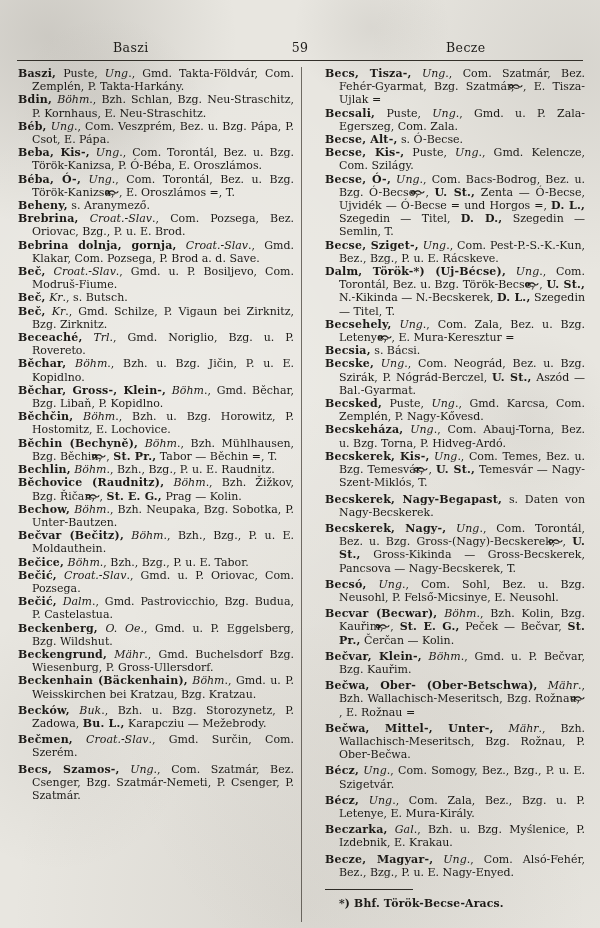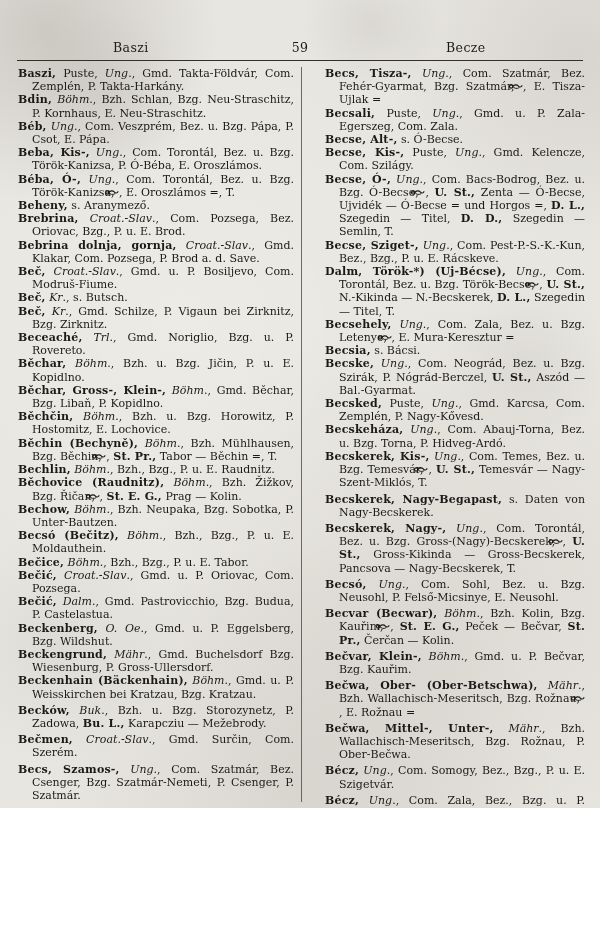--- a/index.html
+++ b/index.html
@@ -1,18 +1,18 @@
 <!DOCTYPE html>
 <html><head>
 <meta charset="utf-8">
 <style>
   html,body{margin:0;padding:0;}
   body{width:600px;height:928px;overflow:hidden;}
   .page{
-    position:relative;width:600px;height:808px;box-sizing:border-box;
+    position:relative;width:600px;height:928px;box-sizing:border-box;
     font-family:"DejaVu Serif","Liberation Serif",serif;
     color:#1c1a17;
     background:
       radial-gradient(circle at 8% 4%, rgba(105,100,92,.22), transparent 18%),
       radial-gradient(circle at 96% 7%, rgba(110,105,96,.14), transparent 20%),
       radial-gradient(circle at 30% 40%, rgba(255,255,255,.20), transparent 45%),
       radial-gradient(circle at 75% 75%, rgba(120,112,100,.10), transparent 40%),
       radial-gradient(circle at 50% 98%, rgba(115,108,98,.12), transparent 30%),
       #e8e6e0;
     overflow:hidden;
@@ -83,21 +83,21 @@
                 <path d="M6.5 5 C8 2.2 12 2 13.6 4.2 C15.2 6.3 17.6 6 18.6 4" fill="none" stroke="#1c1a17" stroke-width="1.6" stroke-linecap="round"></path>
                 <path d="M6.6 5.4 C8.2 8 12.2 8.2 14.6 6.8" fill="none" stroke="#1c1a17" stroke-width="1.3" stroke-linecap="round"></path>
               </svg></span>, <b>St. Pr.,</b> Tabor — Běchin =, T.</p>
           <p class="entry"><b>Bechlin,</b> <i>Böhm</i>., Bzh., Bzg., P. u. E. Raudnitz.</p>
           <p class="entry"><b>Běchovice (Raudnitz),</b> <i>Böhm</i>., Bzh. Žižkov, Bzg. Řičan, <span class="horn"><svg viewBox="0 0 20 10" aria-hidden="true">
                 <path d="M2 5 C2 2 6.5 2 6.5 5 C6.5 8 2 8 2 5 Z" fill="none" stroke="#1c1a17" stroke-width="1.6"></path>
                 <path d="M6.5 5 C8 2.2 12 2 13.6 4.2 C15.2 6.3 17.6 6 18.6 4" fill="none" stroke="#1c1a17" stroke-width="1.6" stroke-linecap="round"></path>
                 <path d="M6.6 5.4 C8.2 8 12.2 8.2 14.6 6.8" fill="none" stroke="#1c1a17" stroke-width="1.3" stroke-linecap="round"></path>
               </svg></span>, <b>St. E. G.,</b> Prag — Kolin.</p>
           <p class="entry"><b>Bechow,</b> <i>Böhm</i>., Bzh. Neupaka, Bzg. Sobotka, P. Unter-Bautzen.</p>
-          <p class="entry"><b>Becsó (Bečitz),</b> <i>Böhm</i>., Bzh., Bzg., P. u. E. Moldauthein.</p>
+          <p class="entry"><b>Bečvar (Bečitz),</b> <i>Böhm</i>., Bzh., Bzg., P. u. E. Moldauthein.</p>
           <p class="entry"><b>Bečice,</b> <i>Böhm</i>., Bzh., Bzg., P. u. E. Tabor.</p>
           <p class="entry"><b>Bečić,</b> <i>Croat.-Slav</i>., Gmd. u. P. Oriovac, Com. Pozsega.</p>
           <p class="entry"><b>Bečić,</b> <i>Dalm</i>., Gmd. Pastrovicchio, Bzg. Budua, P. Castelastua.</p>
           <p class="entry"><b>Beckenberg,</b> <i>O. Oe</i>., Gmd. u. P. Eggelsberg, Bzg. Wildshut.</p>
           <p class="entry"><b>Beckengrund,</b> <i>Mähr</i>., Gmd. Buchelsdorf Bzg. Wiesenburg, P. Gross-Ullersdorf.</p>
           <p class="entry"><b>Beckenhain (Bäckenhain),</b> <i>Böhm</i>., Gmd. u. P. Weisskirchen bei Kratzau, Bzg. Kratzau.</p>
           <p class="entry sp"><b>Becków,</b> <i>Buk</i>., Bzh. u. Bzg. Storozynetz, P. Zadowa, <b>Bu. L.,</b> Karapcziu — Mežebrody.</p>
           <p class="entry sp"><b>Bečmen,</b> <i>Croat.-Slav</i>., Gmd. Surčin, Com. Szerém.</p>
           <p class="entry sp"><b>Becs, Szamos-,</b> <i>Ung</i>., Com. Szatmár, Bez. Csenger, Bzg. Szatmár-Nemeti, P. Csenger, P. Szatmár.</p>
         </div>
@@ -156,16 +156,17 @@
                 <path d="M6.6 5.4 C8.2 8 12.2 8.2 14.6 6.8" fill="none" stroke="#1c1a17" stroke-width="1.3" stroke-linecap="round"></path>
               </svg></span>, E. Rožnau =</p>
           <p class="entry sp"><b>Bečwa, Mittel-, Unter-,</b> <i>Mähr</i>., Bzh. Wallachisch-Meseritsch, Bzg. Rožnau, P. Ober-Bečwa.</p>
           <p class="entry sp"><b>Bécz,</b> <i>Ung</i>., Com. Somogy, Bez., Bzg., P. u. E. Szigetvár.</p>
           <p class="entry sp"><b>Bécz,</b> <i>Ung</i>., Com. Zala, Bez., Bzg. u. P. Letenye, E. Mura-Király.</p>
           <p class="entry sp"><b>Beczarka,</b> <i>Gal</i>., Bzh. u. Bzg. Myślenice, P. Izdebnik, E. Krakau.</p>
           <p class="entry sp"><b>Becze, Magyar-,</b> <i>Ung</i>., Com. Alsó-Fehér, Bez., Bzg., P. u. E. Nagy-Enyed.</p>
         </div>
       <div class="footnote-block">
         <div class="footnote-rule"></div>
+        <p class="footnote">*) Bhf. Török-Becse-Aracs.</p>
       </div>
     </div>
   </div>
 </div>
 
 </body></html>

